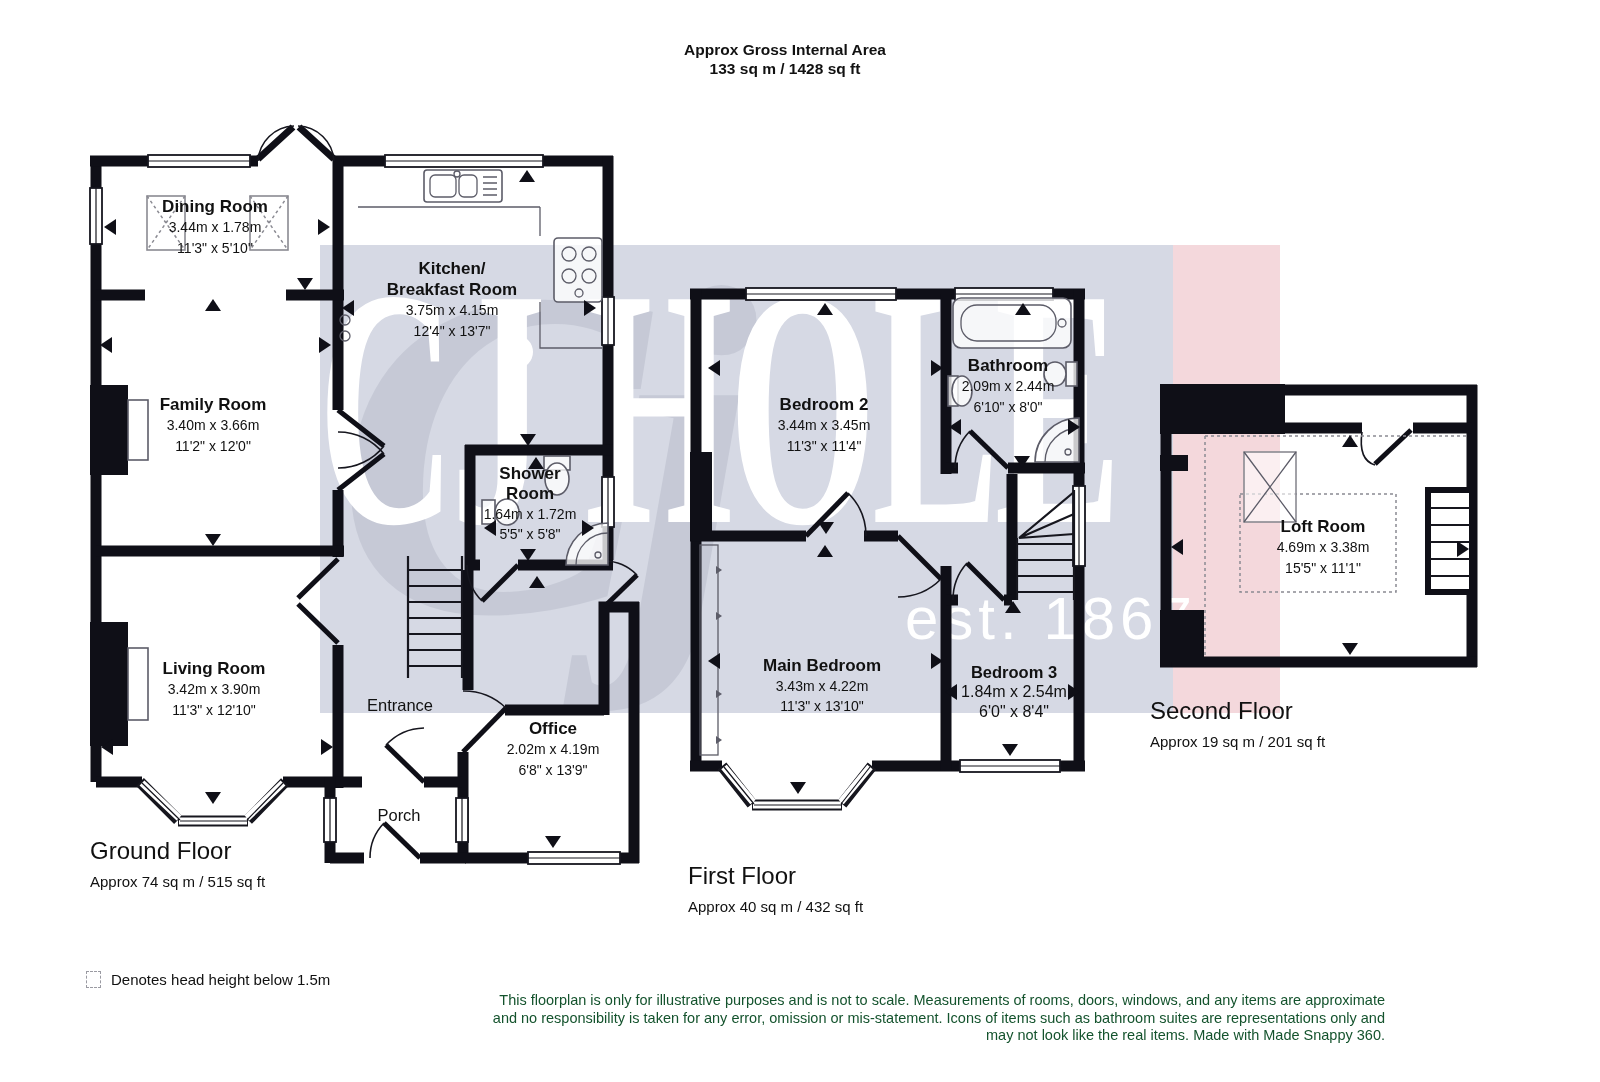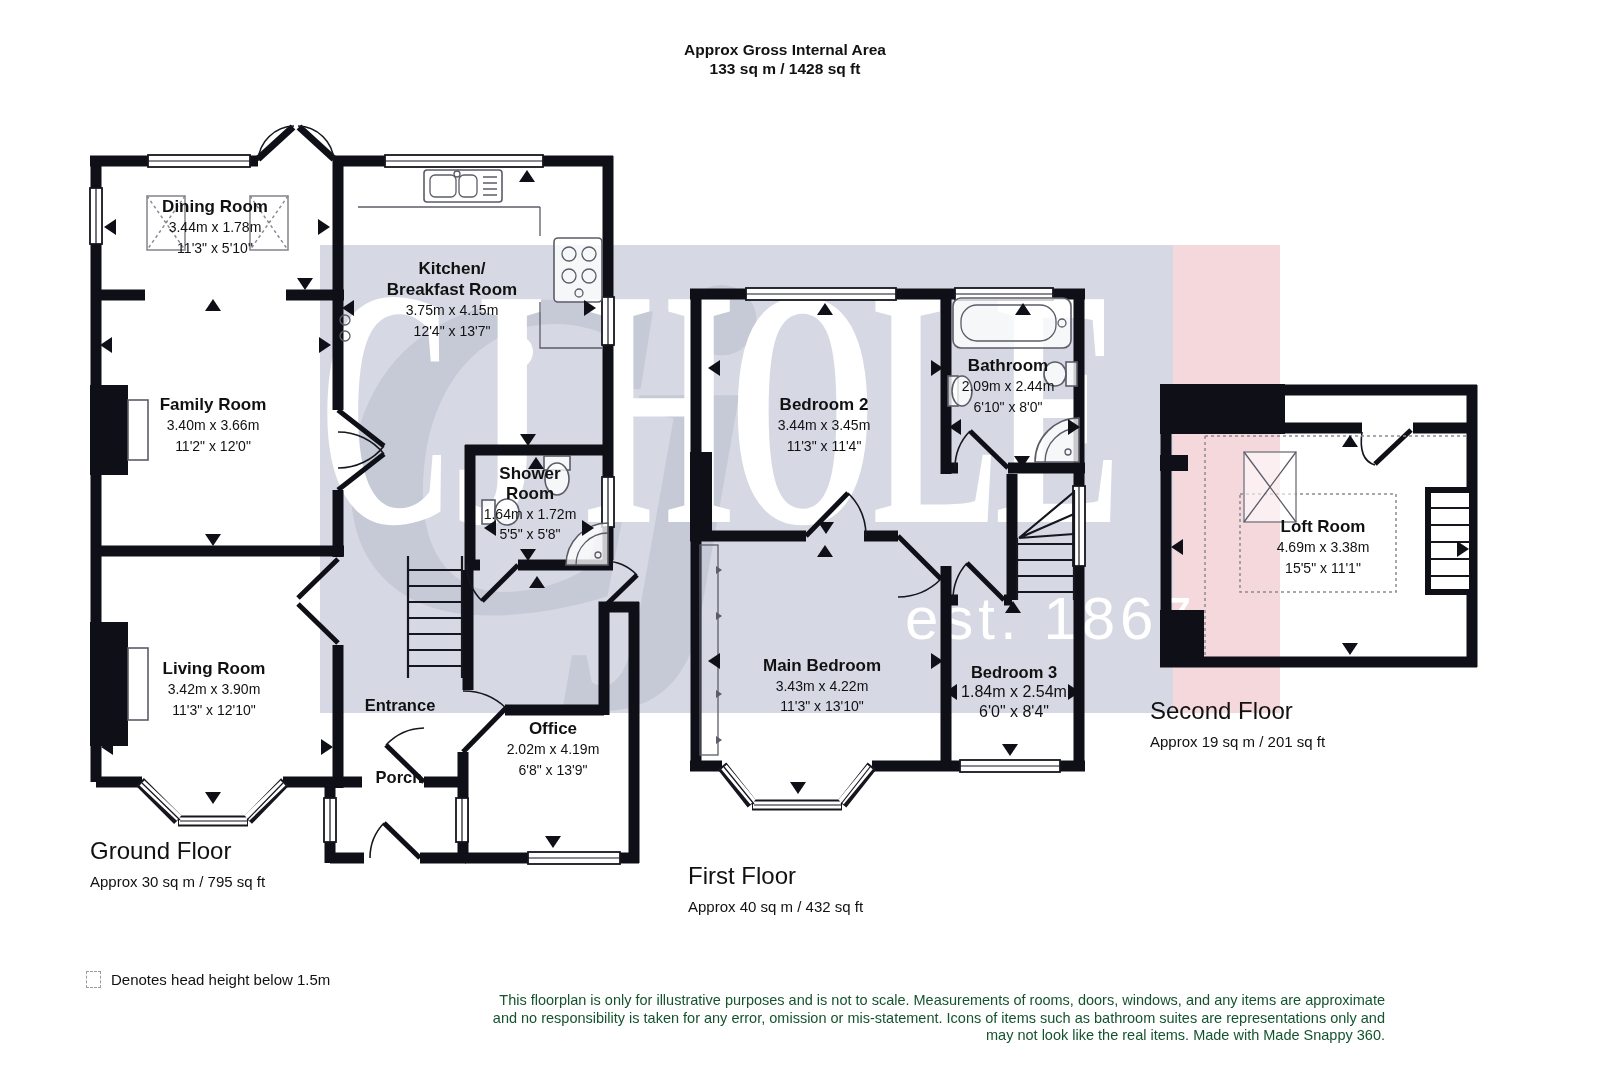--- a/index.html
+++ b/index.html
@@ -32,21 +32,21 @@
   .dash{stroke:#8a8a92;stroke-width:1.5;fill:none;stroke-dasharray:3 3;}
   .xbox{fill:rgba(255,255,255,.6);stroke:#8a8a92;stroke-width:1.6;}
   .stairline{stroke:#16161e;stroke-width:2.2;fill:none;}
   .stairbox{stroke:var(--wall,#0f0f17);stroke-width:6;fill:#ffffff;}
   .wmdot{fill:#ffffff;}
   
   .room-label{position:absolute;z-index:5;transform:translateX(-50%);text-align:center;line-height:21px;}
   .room-name{font-weight:bold;font-size:17px;white-space:pre-line;display:block;}
   .room-dim{font-size:14px;display:block;}
   .room-label.small{line-height:20px;}
-  .hall-label{position:absolute;z-index:5;transform:translateX(-50%);font-weight:bold;font-size:16.5px;}
+  .hall-label{position:absolute;z-index:5;transform:translateX(-50%);font-weight:normal;font-size:16.5px;}
   .page-title{position:absolute;left:185px;top:40px;width:1200px;text-align:center;z-index:5;
       font-weight:bold;font-size:15.5px;line-height:19px;}
   .floor-title{position:absolute;z-index:5;}
   .floor-title .fname{font-size:24px;display:block;}
   .floor-title .farea{font-size:15px;font-weight:normal;display:block;margin-top:8px;}
   .legend{position:absolute;left:86px;top:971px;z-index:5;font-size:15px;display:flex;align-items:center;}
   .legend-box{width:13px;height:15px;border:1.5px dashed #9a9aa2;margin-right:10px;background:#fff;}
   .disclaimer{position:absolute;left:185px;top:992px;width:1200px;text-align:right;z-index:5;
       font-size:14.5px;line-height:17.5px;color:#14532d;}
 </style>
@@ -403,21 +403,21 @@
   <div class="hall-label" style="left:400px;top:696px;">
     <span>Entrance</span>
   </div>
 
   <div class="room-label" style="left:553px;top:718px;">
     <span class="room-name">Office</span>
     <span class="room-dim">2.02m x 4.19m</span>
     <span class="room-dim">6'8" x 13'9"</span>
   </div>
 
-  <div class="hall-label" style="left:399px;top:768px;">
+  <div class="hall-label" style="left:399px;top:806px;">
     <span>Porch</span>
   </div>
 
   <div class="room-label" style="left:824px;top:394px;">
     <span class="room-name">Bedroom 2</span>
     <span class="room-dim">3.44m x 3.45m</span>
     <span class="room-dim">11'3" x 11'4"</span>
   </div>
 
   <div class="room-label" style="left:1008px;top:355px;">
@@ -439,21 +439,21 @@
   </div>
 
   <div class="room-label" style="left:1323px;top:516px;">
     <span class="room-name">Loft Room</span>
     <span class="room-dim">4.69m x 3.38m</span>
     <span class="room-dim">15'5" x 11'1"</span>
   </div>
 
   <div class="floor-title" style="left:90px;top:837px;">
     <span class="fname">Ground Floor</span>
-    <span class="farea">Approx 30 sq m / 795 sq ft</span>
+    <span class="farea">Approx 74 sq m / 515 sq ft</span>
   </div>
   <div class="floor-title" style="left:688px;top:862px;">
     <span class="fname">First Floor</span>
     <span class="farea">Approx 40 sq m / 432 sq ft</span>
   </div>
   <div class="floor-title" style="left:1150px;top:697px;">
     <span class="fname">Second Floor</span>
     <span class="farea">Approx 19 sq m / 201 sq ft</span>
   </div>
 

